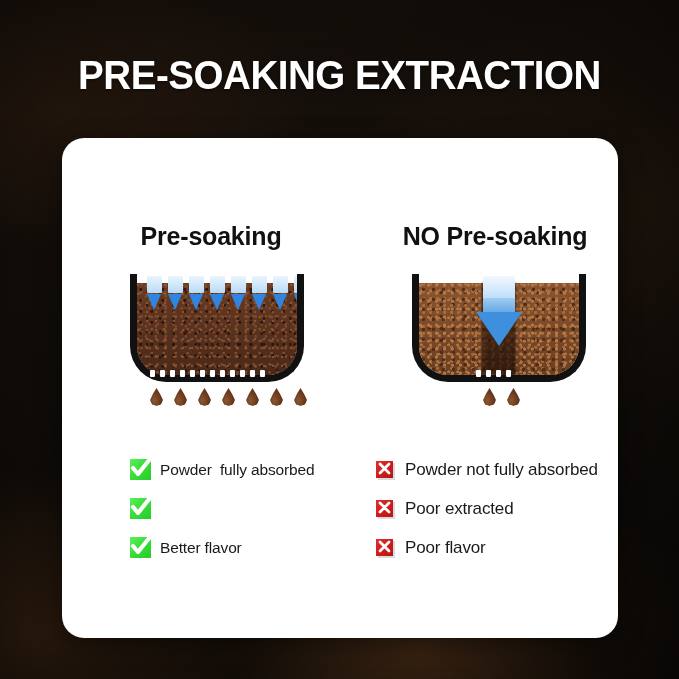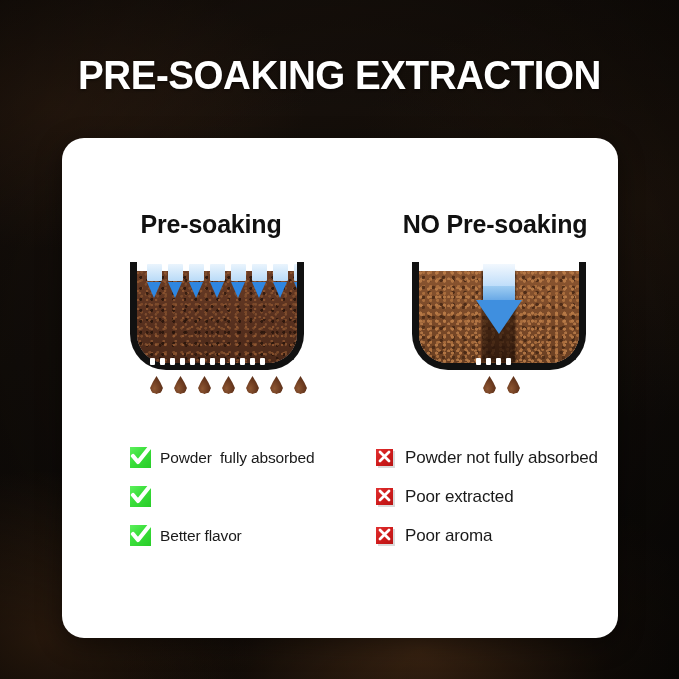--- a/index.html
+++ b/index.html
@@ -56,21 +56,21 @@
     width: 556px;
     height: 500px;
     background: #ffffff;
     border-radius: 22px;
     box-shadow: 0 6px 26px rgba(0,0,0,0.45);
   }
   
   .columns {
     position: absolute;
     left: 0;
-    top: 4px;
+    top: 16px;
     width: 100%;
     height: 100%;
   }
   .col {
     position: absolute;
     top: 0;
     width: 278px;
     height: 100%;
   }
   .col-left  { left: 0; }
@@ -432,20 +432,20 @@
                 </svg>
             </span>
             <span class="item-label">Poor extracted</span>
           </div>
           <div class="list-item">
             <span class="mark-x">
               <svg width="15" height="15" viewBox="0 0 15 15">
                   <path d="M3 3 L12 12 M12 3 L3 12" fill="none" stroke="#ffffff" stroke-width="2.8" stroke-linecap="round"></path>
                 </svg>
             </span>
-            <span class="item-label">Poor aroma</span>
+            <span class="item-label">Poor flavor</span>
           </div>
         </div>
       </div>
 
     </div>
   </div>
 </div>
 
 </body></html>

